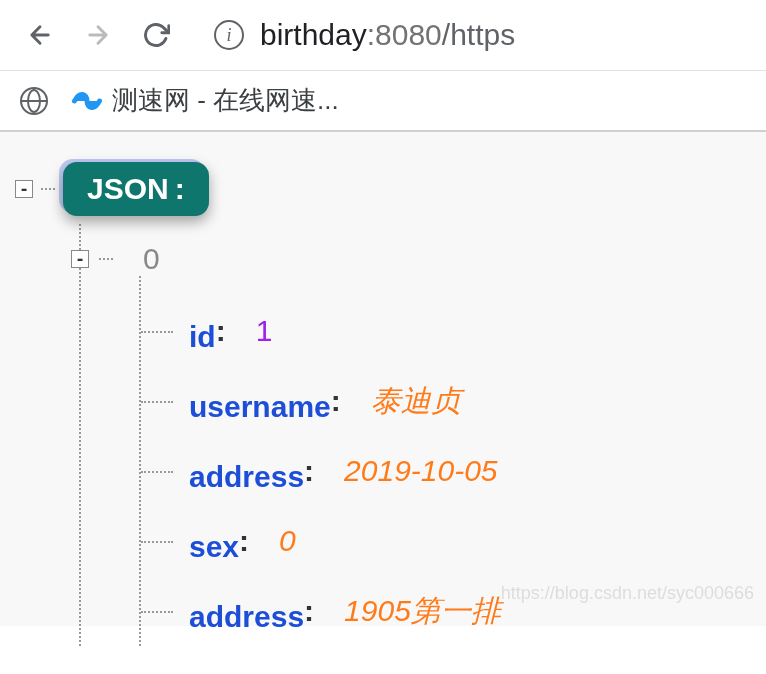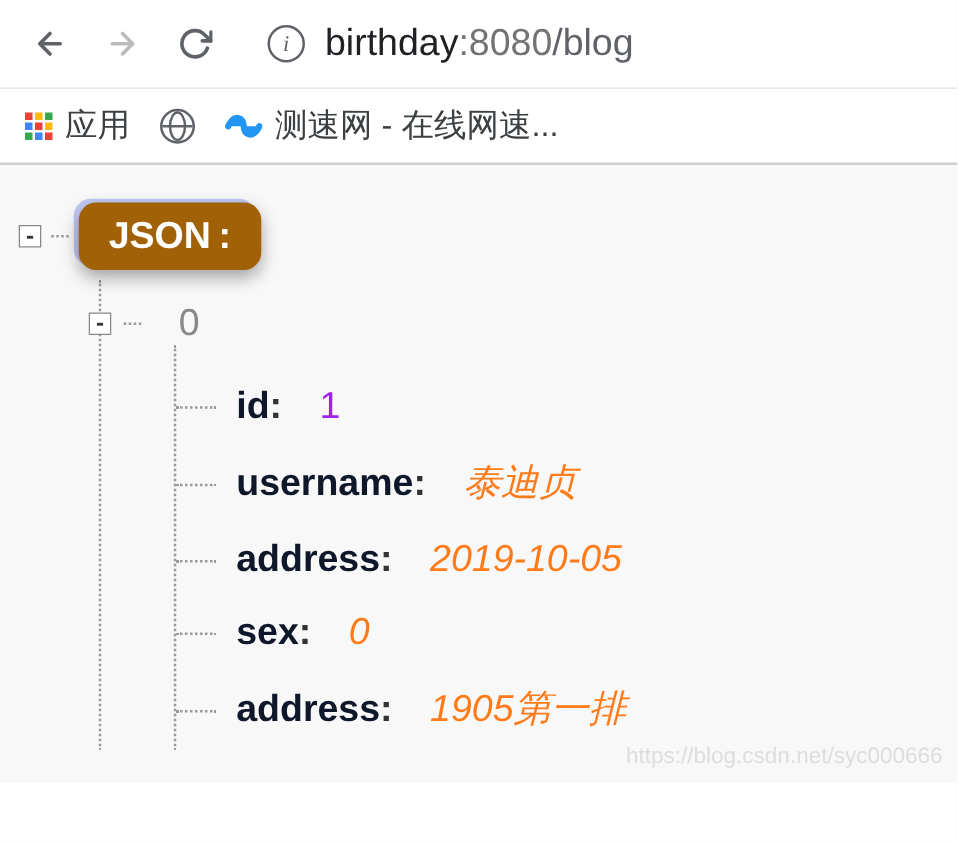--- a/index.html
+++ b/index.html
@@ -147,21 +147,21 @@
       cursor: pointer;
       font-family: monospace;
       font-weight: bold;
     }
     .hconnector {
       width: 14px;
       height: 1px;
       border-top: 2px dotted #999;
     }
     .json-badge {
-      background: #a16207;
+      background: #0f766e;
       color: #fff;
       font-weight: bold;
       font-size: 30px;
       padding: 10px 24px;
       border-radius: 14px;
       box-shadow: 0 6px 14px rgba(0,0,0,0.35), -4px -3px 0 0 #c0c9f5;
       display: inline-flex;
       align-items: center;
       gap: 6px;
     }
@@ -199,35 +199,36 @@
     }
     .prop-row::before {
       content: '';
       position: absolute;
       left: 0;
       top: 50%;
       width: 32px;
       border-top: 2px dotted #999;
     }
     .prop-key {
-      color: #0f172a;
+      color: #1d4ed8;
       font-weight: bold;
       margin-left: 48px;
+      margin-top: 12px;
     }
     .prop-colon {
       color: #333;
       font-weight: bold;
       margin-right: 30px;
     }
     .prop-val-num { color: #a020f0; }
     .prop-val-str { color: #ff7b1a; font-style: italic; }
     
     .watermark {
       position: absolute;
-      bottom: 11px;
+      bottom: 22px;
       right: 12px;
       font-size: 18px;
       color: #ddd;
     }
   </style>
 </head>
 <body>
 
 <div class="browser-toolbar">
   <div class="nav-btn">
@@ -241,39 +242,25 @@
       </svg>
   </div>
   <div class="nav-btn">
     <svg viewBox="0 0 24 24" fill="none" stroke="currentColor" stroke-width="2.5" stroke-linecap="round" stroke-linejoin="round">
         <path d="M23 4v6h-6"></path>
         <path d="M20.49 15a9 9 0 1 1-2.12-9.36L23 10"></path>
       </svg>
   </div>
   <div class="url-bar">
     <span class="info-icon">i</span>
-    <span><span class="url-host">birthday</span><span class="url-port">:8080</span><span class="url-path">/blog</span></span>
+    <span><span class="url-host">birthday</span><span class="url-port">:8080</span><span class="url-path">/https</span></span>
   </div>
 </div>
 
 <div class="bookmarks-bar">
-  <div class="bookmark-item">
-    <div class="apps-icon">
-      <span></span>
-        <span></span>
-        <span></span>
-        <span></span>
-        <span></span>
-        <span></span>
-        <span></span>
-        <span></span>
-        <span></span>
-    </div>
-    <span>应用</span>
-  </div>
   <div class="bookmark-item">
     <div class="globe-icon"></div>
   </div>
   <div class="bookmark-item">
     <svg class="speed-icon" viewBox="0 0 24 24">
         <path fill="#2196f3" d="M2 12 C 6 4, 12 6, 12 12 C 12 18, 18 20, 22 12" stroke="#2196f3" stroke-width="4" stroke-linecap="round"></path>
       </svg>
     <span>测速网 - 在线网速...</span>
   </div>
 </div>

